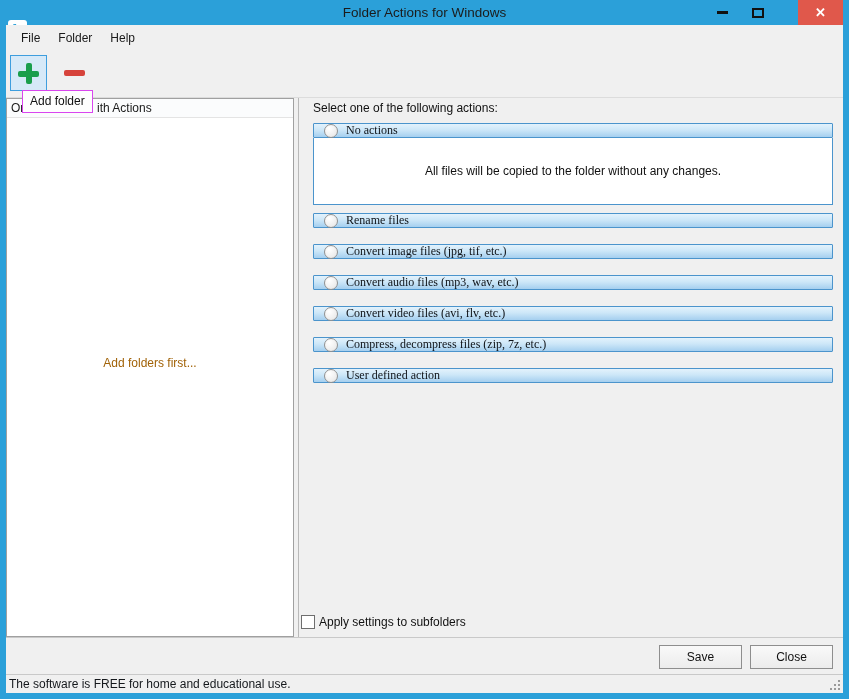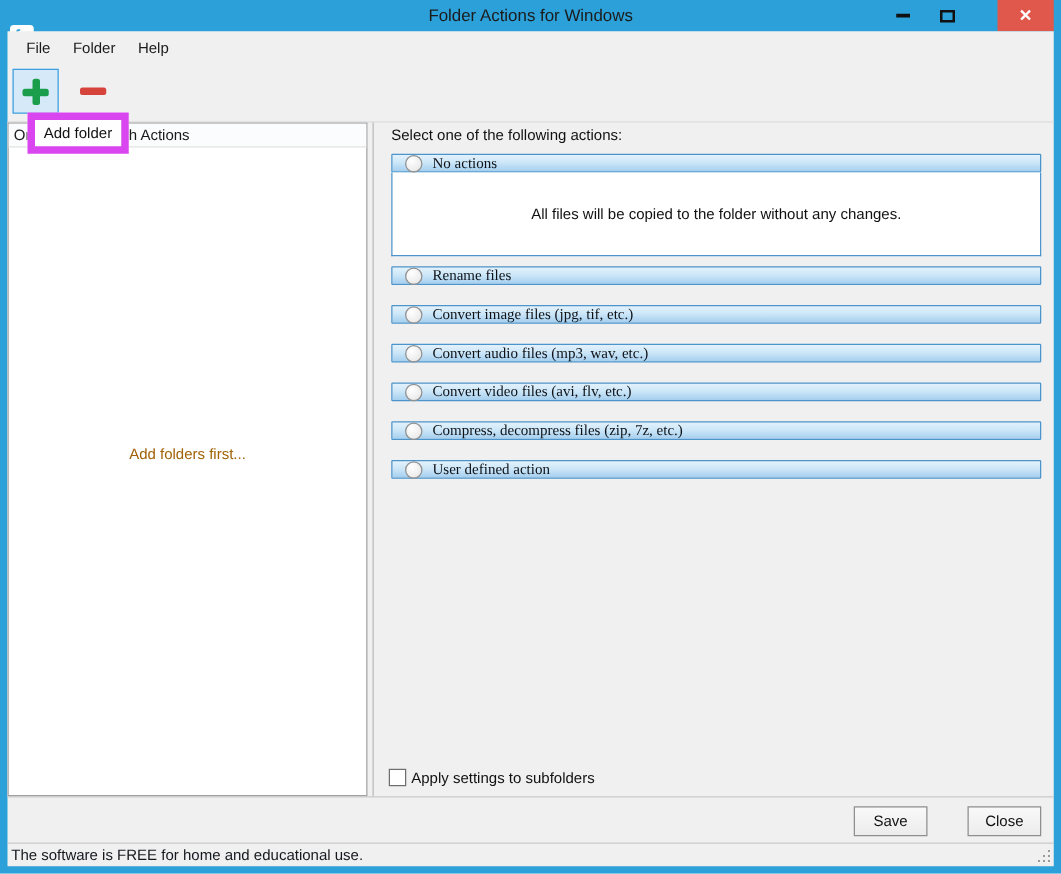--- a/index.html
+++ b/index.html
@@ -29,21 +29,21 @@
 
   .toolbar { height:45px; position:relative; }
   .tb-add { position:absolute; left:4px; top:3px; width:37px; height:36px; background:#d6e9f8; border:1px solid #3e9ede;
             display:flex; align-items:center; justify-content:center; }
   .plus { position:relative; width:21px; height:21px; }
   .plus::before { content:""; position:absolute; left:0; top:8px; width:21px; height:6px; background:#1a9e4c; border-radius:2px; }
   .plus::after  { content:""; position:absolute; left:8px; top:0; width:6px; height:21px; background:#1a9e4c; border-radius:2px; }
   .tb-remove { position:absolute; left:50px; top:3px; width:36px; height:36px; display:flex; align-items:center; justify-content:center; }
   .minus { width:21px; height:6px; background:#d6433b; border-radius:2px; }
 
-  .tooltip { position:absolute; left:16px; top:65px; z-index:50; background:#fefefe; border:6px solid #d946ef;
+  .tooltip { position:absolute; left:16px; top:65px; z-index:50; background:#fefefe; border:1px solid #d946ef;
              font-size:12px; color:#111; padding:3px 7px 4px 7px; white-space:nowrap; }
 
   
   .content { flex:1; position:relative; border-top:1px solid #dcdcdc; }
 
   .left-panel { position:absolute; left:0; top:0; bottom:0; width:288px; background:#fff; border:1px solid #a0a0a0; }
   .lp-header { position:relative; height:19px; background:#fbfcfd; border-bottom:1px solid #e4e4e4; font-size:12px; color:#1a1a1a; }
   .lp-header .frag-left { position:absolute; left:4px; top:2px; }
   .lp-header .frag-right { position:absolute; left:90px; top:2px; }
   .lp-empty { position:absolute; left:0; right:0; top:257px; text-align:center; font-size:12px; }
@@ -57,27 +57,27 @@
   .option-bar { height:15px; border:1px solid #4b94cc; border-radius:1px; display:flex; align-items:center;
                 background:linear-gradient(180deg,#e3f2fc 0%,#cde7f8 45%,#a5cfef 100%); cursor:default;font-family:Liberation Serif, serif; }
   .option-bar + .option-bar { margin-top:16px; }
   .option-desc { height:67px; background:#fff; border:1px solid #4b94cc; border-top:none;
                  display:flex; align-items:center; justify-content:center; font-size:12px; color:#111; }
   .option-desc + .option-bar { margin-top:8px; }
   .radio { width:14px; height:14px; border:1px solid #919191; border-radius:50%; margin-left:10px;
            background:radial-gradient(circle at 35% 30%, #ffffff 0%, #ececec 70%, #dcdcdc 100%); flex:none; }
   .opt-label { margin-left:8px; font-size:12px; color:#0e1217; }
 
-  .subfolders-row { position:absolute; left:12px; bottom:8px; display:flex; align-items:center; }
+  .subfolders-row { position:absolute; left:2px; bottom:8px; display:flex; align-items:center; }
   .checkbox { width:14px; height:14px; background:#fff; border:1px solid #6e6e6e; flex:none; }
   .checkbox-label { margin-left:4px; font-size:12px; color:#111; }
 
   
   .bottombar { height:37px; border-top:1px solid #c9c9c9; position:relative; }
-  .dlg-btn { position:absolute; top:7px; width:59px; height:24px; border:1px solid #8e8e8e;
+  .dlg-btn { position:absolute; top:7px; width:83px; height:24px; border:1px solid #8e8e8e;
              background:linear-gradient(#f9f9f9,#ececec); font-size:12px; color:#111; text-align:center; line-height:22px; cursor:default; }
   .btn-save { right:101px; }
   .btn-close2 { right:10px; }
 
   .statusbar { height:19px; border-top:1px solid #c9c9c9; position:relative; font-size:12px; color:#15181c; }
   .status-text { position:absolute; left:3px; top:2px; }
   .grip { position:absolute; right:3px; bottom:3px; width:10px; height:10px;
           background:
             radial-gradient(circle 1px at 9px 1px, #9a9a9a 99%, transparent),
             radial-gradient(circle 1px at 9px 5px, #9a9a9a 99%, transparent),

